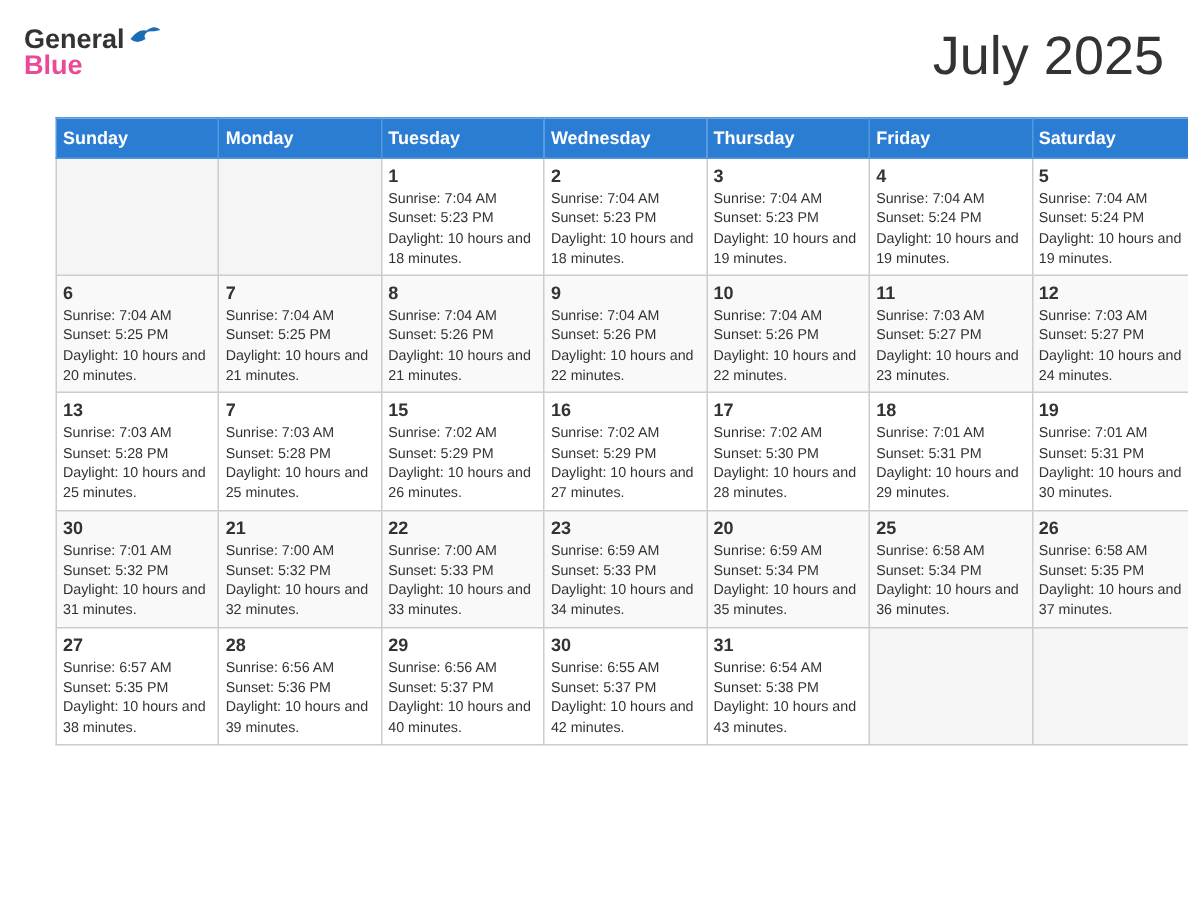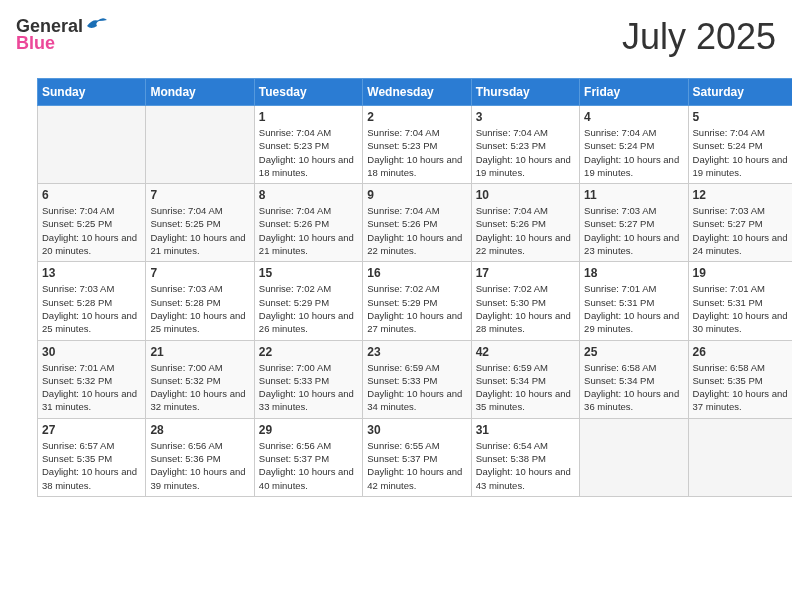--- a/index.html
+++ b/index.html
@@ -250,21 +250,21 @@
 Sunset: 5:33 PM
 Daylight: 10 hours and 33 minutes.</div>
         </td>
         <td>
           <span class="day-number">23</span>
           <div class="day-info" style="white-space: pre-line;">Sunrise: 6:59 AM
 Sunset: 5:33 PM
 Daylight: 10 hours and 34 minutes.</div>
         </td>
         <td>
-          <span class="day-number">42</span>
+          <span class="day-number">20</span>
           <div class="day-info" style="white-space: pre-line;">Sunrise: 6:59 AM
 Sunset: 5:34 PM
 Daylight: 10 hours and 35 minutes.</div>
         </td>
         <td>
           <span class="day-number">25</span>
           <div class="day-info" style="white-space: pre-line;">Sunrise: 6:58 AM
 Sunset: 5:34 PM
 Daylight: 10 hours and 36 minutes.</div>
         </td>

